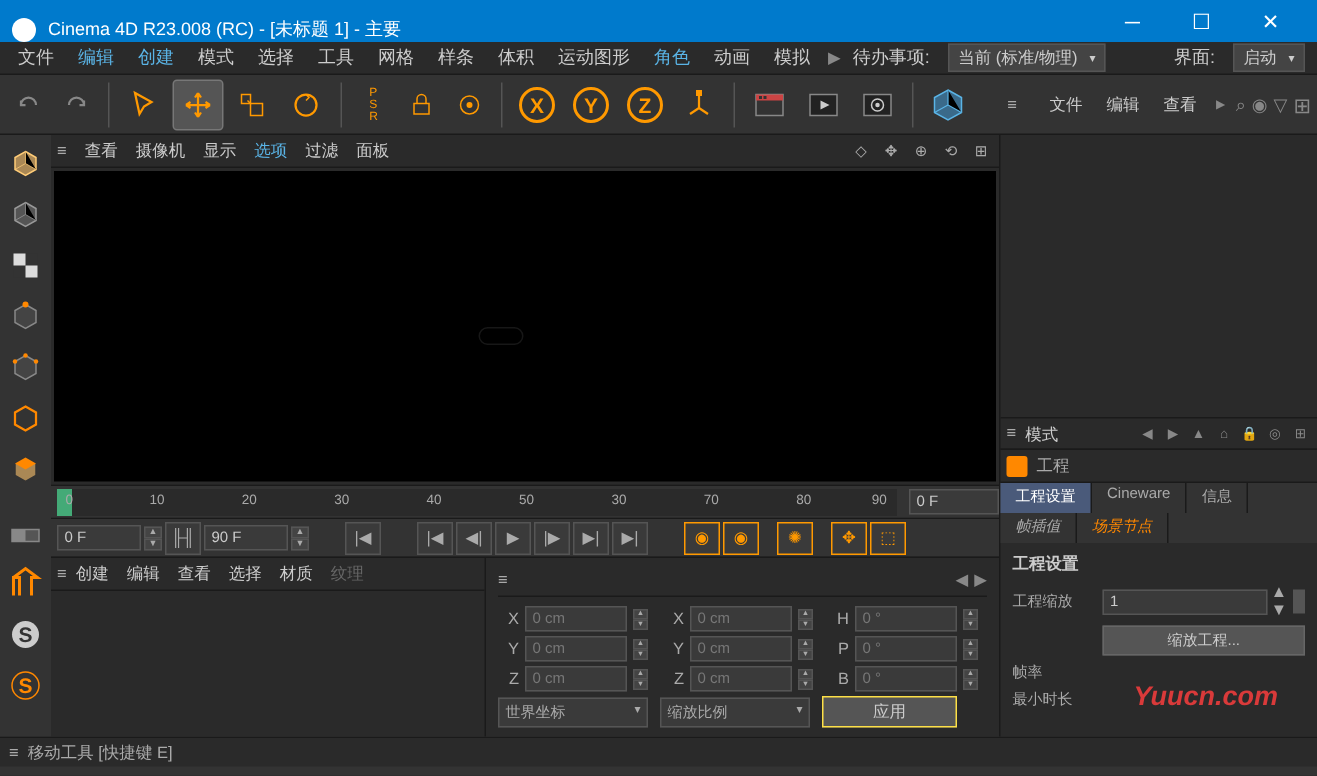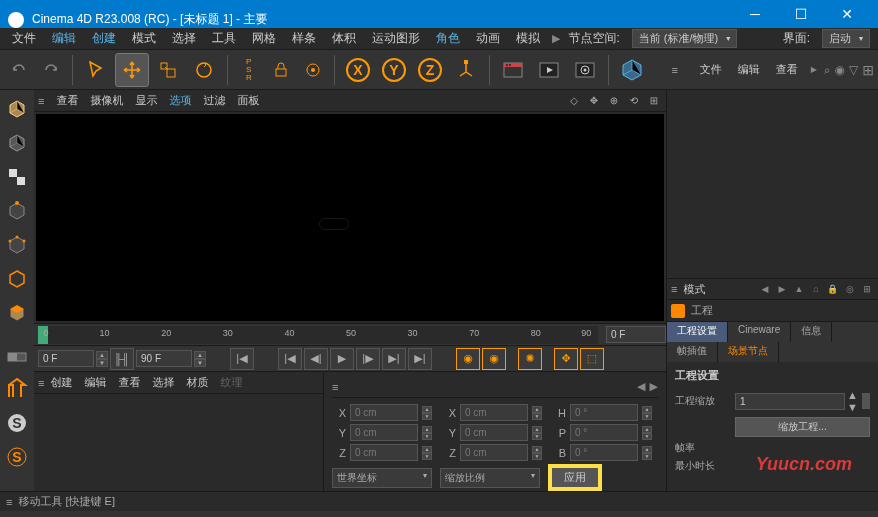--- a/index.html
+++ b/index.html
@@ -55,32 +55,32 @@
 .coord-panel .c-head { display: flex; align-items: center; height: 22px; border-bottom: 1px solid #1a1a1a; margin-bottom: 6px; }
 .coord-panel .c-head .right { margin-left: auto; display: flex; gap: 4px; }
 .coord-row { display: flex; align-items: center; gap: 4px; margin-bottom: 3px; }
 .coord-row .label { width: 14px; color: #aaa; font-size: 11px; text-align: right; }
 .coord-row .cfield { width: 68px; padding: 2px 4px; background: #3a3a3a; border: 1px solid #555; color: #777; font-size: 10px; }
 .coord-row .cspin { display: flex; flex-direction: column; margin-right: 6px; }
 .coord-row .csbtn { width: 10px; height: 7px; background: #444; border: 1px solid #555; font-size: 5px; display: flex; align-items: center; justify-content: center; }
 .coord-bot { display: flex; gap: 8px; margin-top: 0; align-items: center; }
 .coord-bot .cdrop { width: 100px; padding: 2px 4px; background: #3a3a3a; border: 1px solid #555; font-size: 10px; display: flex; }
 .coord-bot .cdrop .ar { margin-left: auto; font-size: 8px; }
-.coord-bot .apply-btn { padding: 2px 12px; background: #555; border: 4px solid #fde047; color: #ccc; font-size: 11px; }
+.coord-bot .apply-btn { padding: 2px 33px; background: #555; border: 1px solid #fde047; color: #ccc; font-size: 11px; }
 .right-panels { width: 240px; background: #2a2a2a; border-left: 1px solid #1a1a1a; display: flex; flex-direction: column; }
 .obj-panel { height: 210px; border-bottom: 1px solid #1a1a1a; }
 .obj-head { height: 22px; display: flex; align-items: center; padding: 0 4px; border-bottom: 1px solid #1a1a1a; }
 .obj-head .oitem { padding: 0 6px; font-size: 11px; color: #ccc; }
 .obj-head .oright { margin-left: auto; display: flex; gap: 3px; }
 .obj-head .obtn { width: 14px; height: 14px; display: flex; align-items: center; justify-content: center; font-size: 9px; color: #888; }
 .attr-panel { flex: 1; display: flex; flex-direction: column; }
 .attr-tabs { display: flex; height: 20px; background: #333; }
 .attr-tabs .atab { padding: 2px 10px; font-size: 10px; color: #aaa; border-right: 1px solid #1a1a1a; }
 .attr-tabs .atab.active { background: #4a5a7a; color: #fff; }
-.attr-tabs2 { display: flex; height: 20px; background: #333; }
+.attr-tabs2 { display: flex; height: 20px; background: #333; font-style: italic; }
 .attr-tabs2 .atab2 { padding: 2px 10px; font-size: 10px; color: #aaa; border-right: 1px solid #1a1a1a; }
 .attr-tabs2 .atab2.highlight { color: #f80; }
 .attr-content { flex: 1; padding: 6px 8px; font-size: 11px; }
 .attr-content .section-title { color: #ccc; margin-bottom: 6px; font-weight: bold; }
 .attr-content .arow { display: flex; align-items: center; margin-bottom: 4px; }
 .attr-content .alabel { width: 60px; color: #aaa; font-size: 10px; }
 .attr-content .afield { flex: 1; padding: 2px 4px; background: #3a3a3a; border: 1px solid #555; color: #ccc; font-size: 10px; }
 .attr-content .cbtn { flex: 1; padding: 2px 4px; background: #555; border: 1px solid #666; color: #ccc; font-size: 10px; text-align: center; }
 .attr-content .scroller { width: 8px; margin-left: 4px; }
 .statusbar { height: 20px; background: #2a2a2a; display: flex; align-items: center; padding: 0 6px; font-size: 11px; color: #aaa; border-top: 1px solid #1a1a1a; }
@@ -109,21 +109,21 @@
   <div class="mitem">选择</div>
   <div class="mitem">工具</div>
   <div class="mitem">网格</div>
   <div class="mitem">样条</div>
   <div class="mitem">体积</div>
   <div class="mitem">运动图形</div>
   <div class="mitem accent">角色</div>
   <div class="mitem">动画</div>
   <div class="mitem">模拟</div>
   <div class="play-icon">▶</div>
-  <div class="mitem">节点空间:</div>
+  <div class="mitem">待办事项:</div>
   <div class="dropdown">
     <span>当前 (标准/物理)</span>
     <span class="arrow">▾</span>
   </div>
   <div class="mitem" style="margin-left:auto">界面:</div>
   <div class="dropdown">
     <span>启动</span>
     <span class="arrow">▾</span>
   </div>
 </div>

